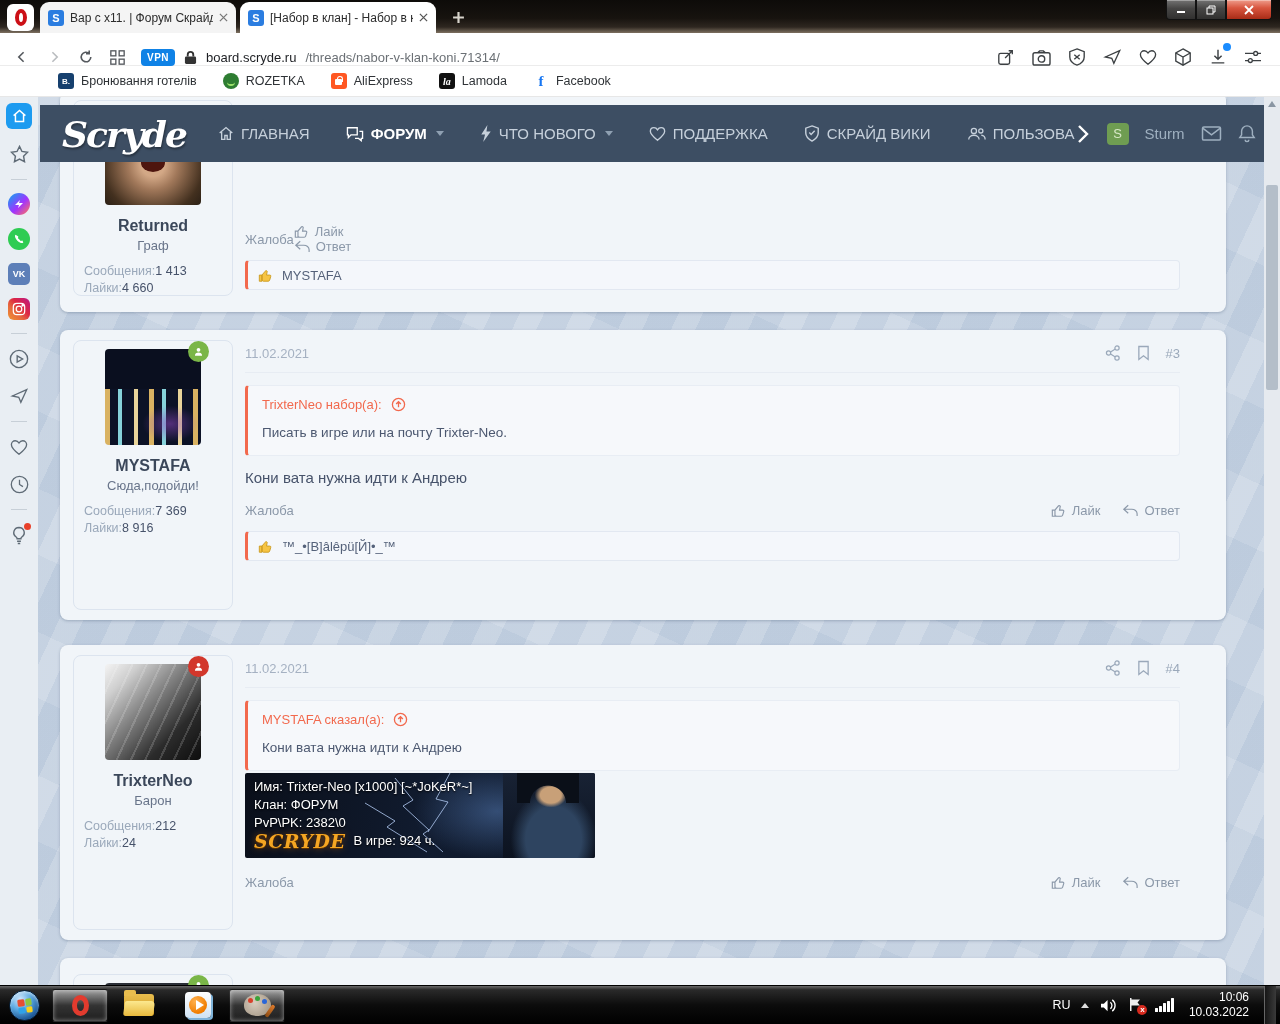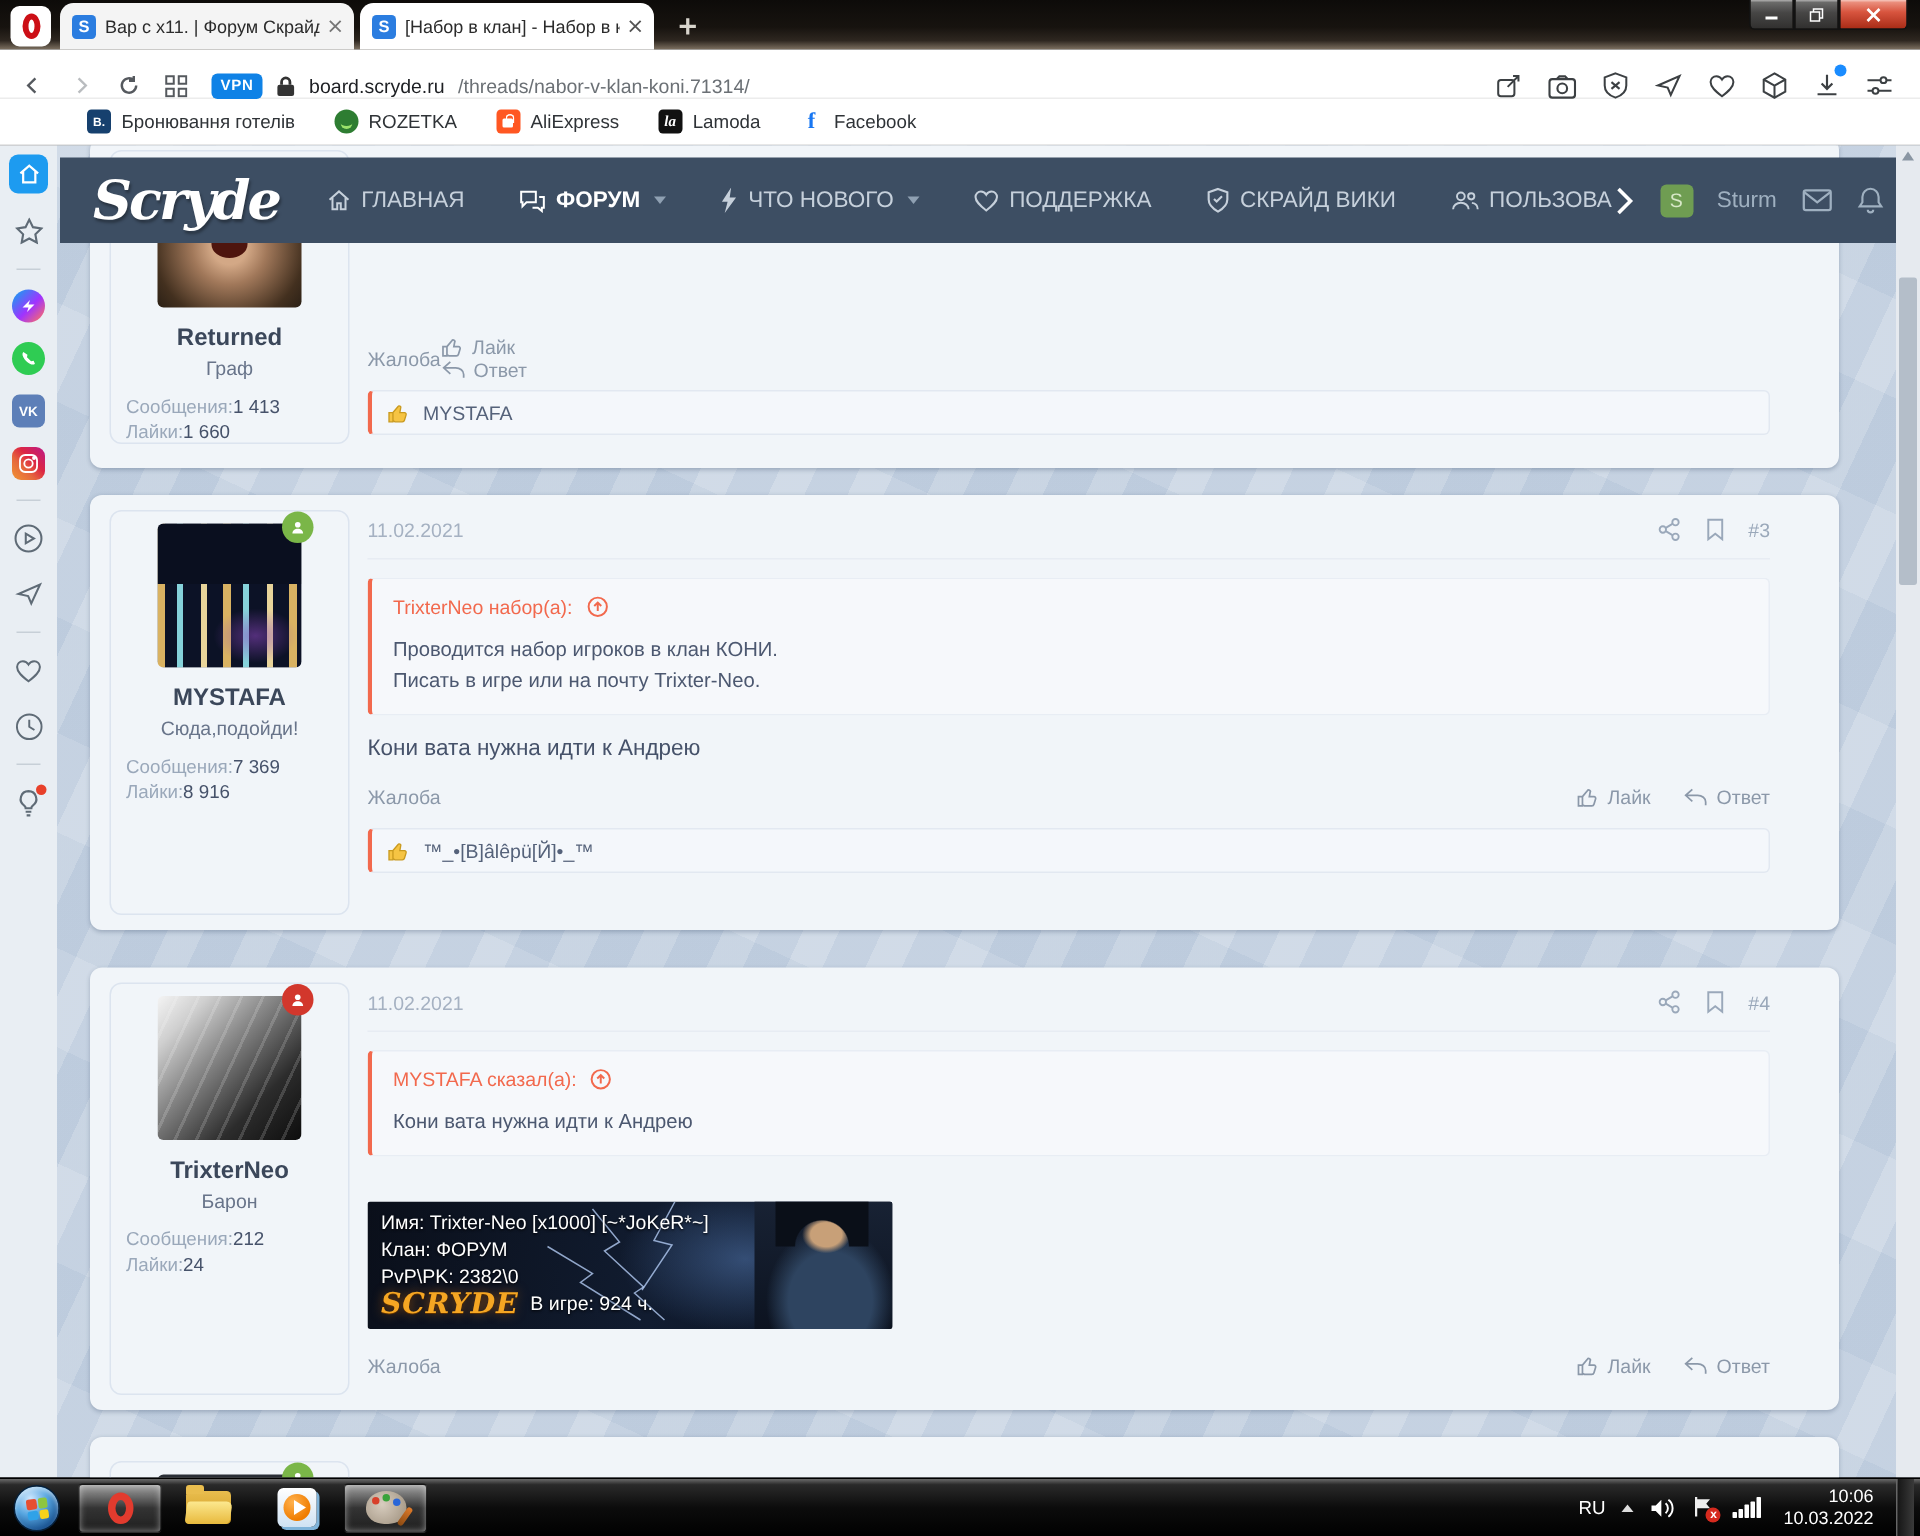--- a/index.html
+++ b/index.html
@@ -120,21 +120,21 @@
 .quote-line{font-size:13.5px;line-height:21px;color:#4c5870}
 .pmessage{margin-top:13px;font-size:15px;color:#46526a}
 .pfooter{display:flex;align-items:center;margin-top:17px;font-size:13px;color:#8b98a9}
 .pfooter .actions{margin-left:auto;display:flex;gap:22px}
 .action{display:flex;align-items:center;gap:6px;color:#8b98a9}
 .reaction{margin-top:13px;height:30px;border:1px solid #e2e8f1;border-left:3px solid var(--accent,#f2694d);border-radius:4px;background:#f4f7fb;display:flex;align-items:center;gap:9px;padding:0 10px;font-size:13px;color:#55627a}
 .p2 .pb-footer{position:absolute;left:185px;right:46px;top:132px;display:flex;align-items:center;font-size:13px;color:#8b98a9}
 .p2 .reaction{position:absolute;left:185px;right:46px;top:168px;margin:0}
 
 
-.sig{position:relative;margin-top:30px;width:350px;height:85px;overflow:hidden;border-radius:2px;color:#fff;
+.sig{position:relative;margin-top:2px;width:350px;height:85px;overflow:hidden;border-radius:2px;color:#fff;
   background:radial-gradient(120px 70px at 72% 45%,rgba(90,130,190,.5),transparent 70%),linear-gradient(100deg,#0a0f1a 0%,#111c30 55%,#0a1322 100%)}
 .sig-figure{position:absolute;right:0;top:0;width:92px;height:100%;
   background:radial-gradient(26px 20px at 52% 26%,#c8a078 0 40%,transparent 62%),
   radial-gradient(58px 68px at 55% 78%,#2e4460 0 48%,transparent 74%),
   linear-gradient(180deg,#182234,#0c1320)}
 .sig-figure::before{content:"";position:absolute;left:14px;top:0;width:62px;height:30px;background:radial-gradient(ellipse at 50% 100%,transparent 40%,#0a0f18 42%);}
 .sig svg.lightning{position:absolute;left:0;top:0}
 .sig-text{position:absolute;left:9px;top:5px;font-size:13px;line-height:18px;text-shadow:0 1px 2px #000;white-space:nowrap}
 .sig-row4{display:flex;align-items:center;gap:8px}
 .sig-brand{font-family:"DejaVu Serif",serif;font-style:italic;font-weight:bold;font-size:19px;letter-spacing:.5px;color:var(--scryde-gold,#f5a623);text-shadow:0 1px 0 #5e3200,0 0 7px rgba(255,130,0,.5)}
@@ -453,21 +453,21 @@
         <div class="avatar av-returned"></div>
         <div class="uname">Returned</div>
         <div class="utitle">Граф</div>
         <div class="ustats">
           <div class="usrow">
               <span class="lab">Сообщения:</span>
               <span class="val">1 413</span>
             </div>
           <div class="usrow">
               <span class="lab">Лайки:</span>
-              <span class="val">1 660</span>
+              <span class="val">4 660</span>
             </div>
         </div>
       </div>
       <div class="pb-footer">
         <span>Жалоба</span>
         <span class="actions">
           <span class="action">
             <svg width="15" height="15" viewBox="0 0 17 17" fill="none" stroke="#8b98a9" stroke-width="1.3">
                 <path d="M1.5 8h3v7h-3zM4.5 14l1.5 1h5.6c.8 0 1.4-.5 1.6-1.2l1.2-4A1.3 1.3 0 0 0 13.2 8H9.7l.6-3.2A1.2 1.2 0 0 0 8.2 3.6L4.5 8z"></path>
               </svg>
@@ -530,21 +530,20 @@
         </div>
         <div class="pdivider"></div>
         <div class="quote">
           <div class="quote-author">
             <span>TrixterNeo набор(а):</span>
             <svg width="15" height="15" viewBox="0 0 16 16" fill="none" stroke="#f2694d" stroke-width="1.4">
                 <circle cx="8" cy="8" r="6.5"></circle>
                 <path d="M8 11V5M5.5 7.5L8 5l2.5 2.5"></path>
               </svg>
           </div>
-          <div class="quote-line">Проводится набор игроков в клан КОНИ.</div>
           <div class="quote-line">Писать в игре или на почту Trixter-Neo.</div>
         </div>
         <div class="pmessage">Кони вата нужна идти к Андрею</div>
         <div class="pfooter">
           <span>Жалоба</span>
           <span class="actions">
             <span class="action">
               <svg width="15" height="15" viewBox="0 0 17 17" fill="none" stroke="#8b98a9" stroke-width="1.3">
                   <path d="M1.5 8h3v7h-3zM4.5 14l1.5 1h5.6c.8 0 1.4-.5 1.6-1.2l1.2-4A1.3 1.3 0 0 0 13.2 8H9.7l.6-3.2A1.2 1.2 0 0 0 8.2 3.6L4.5 8z"></path>
                 </svg>

